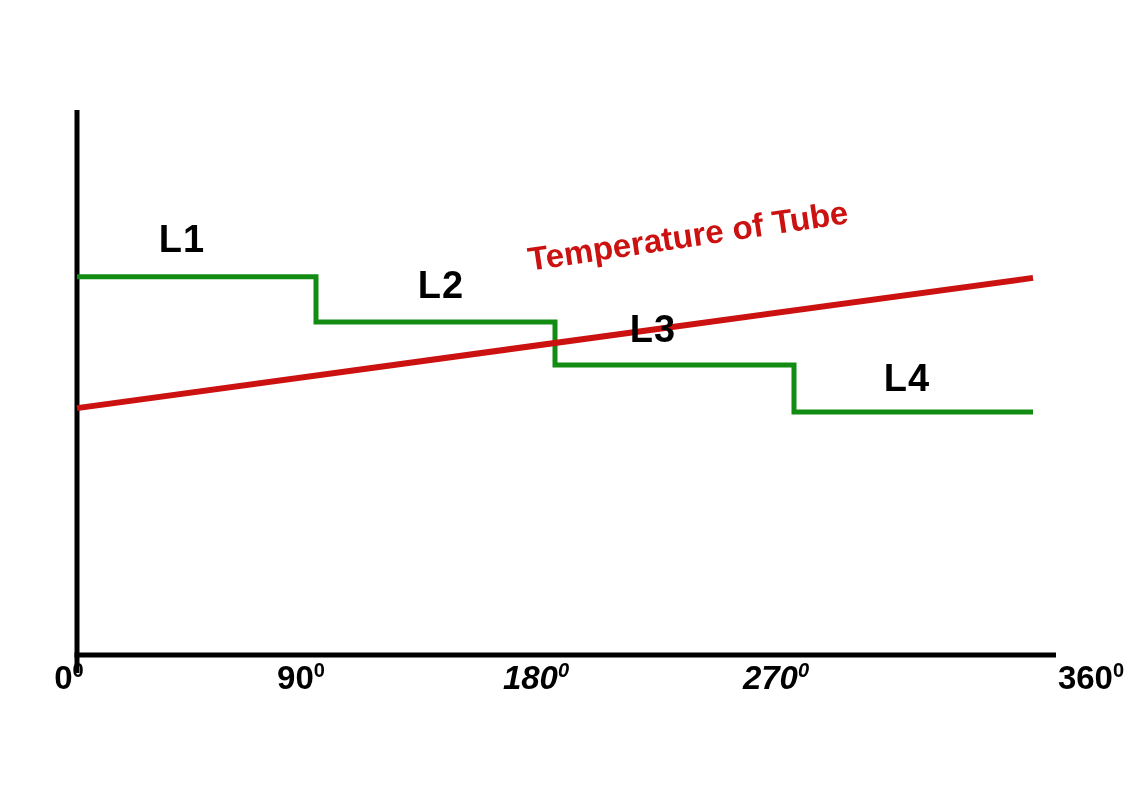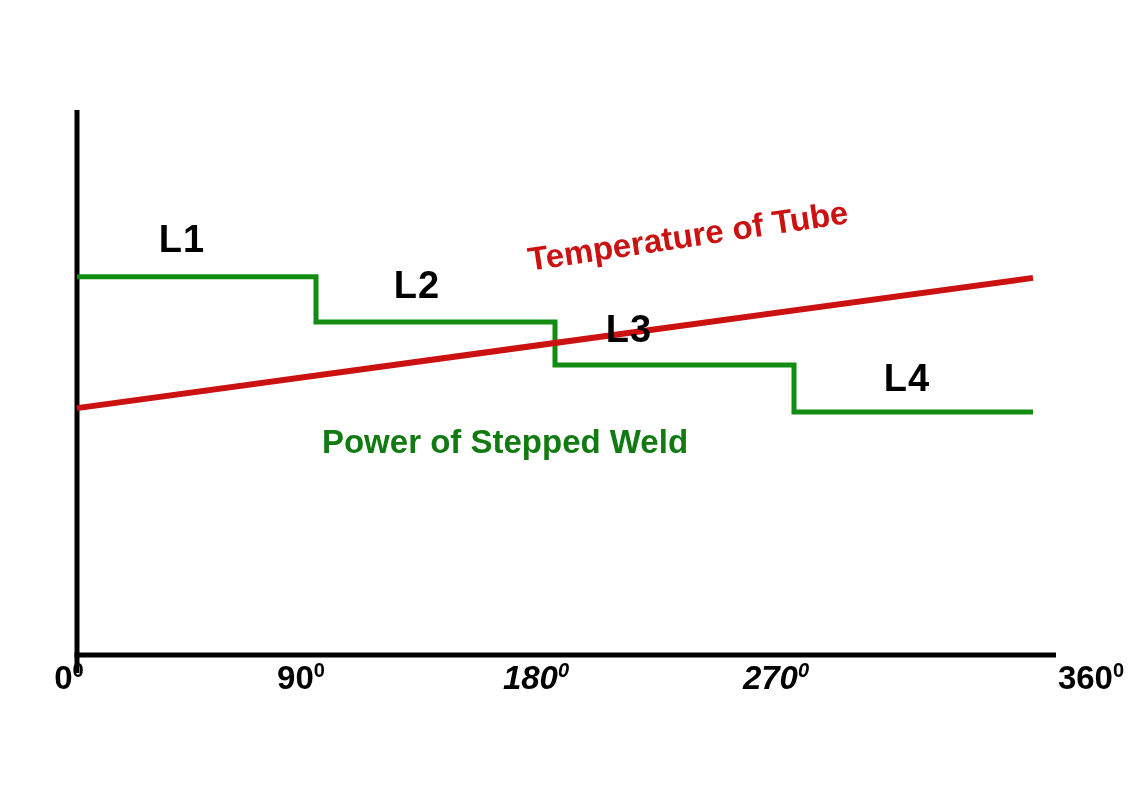--- a/index.html
+++ b/index.html
@@ -14,22 +14,22 @@
   .lbl{
     position:absolute;
     transform:translate(-50%,-50%);
     font-weight:bold;
     color:#000;
     white-space:nowrap;
     user-select:none;
   }
   .seg-label{font-size:38px;letter-spacing:1px;}
   .seg-l1{left:182px;top:239px;}
-  .seg-l2{left:417px;top:285px;}
-  .seg-l3{left:629px;top:329px;}
+  .seg-l2{left:441px;top:285px;}
+  .seg-l3{left:653px;top:329px;}
   .seg-l4{left:907px;top:378px;}
   .series-label{font-size:33px;}
   .temp-label{
     left:688px;top:236px;
     color:#cc1111;
     transform:translate(-50%,-50%) rotate(-8.5deg);
   }
   .power-label{
     left:505px;top:442px;
     color:#117a11;
@@ -68,21 +68,20 @@
     <path id="power-path" fill="none" stroke-width="5" d="M 77 276.77000000000004 L 316 276.77000000000004 L 316 322.005 L 555 322.005 L 555 365.06 L 794 365.06 L 794 411.93 L 1033 411.93 " stroke="#128c12"></path>
     <path id="temp-path" fill="none" stroke-width="6" d="M 77 408.115 L 1033 277.86" stroke="#cc1111"></path>
   </svg>
 
   <div class="lbl seg-label seg-l1">L1</div>
   <div class="lbl seg-label seg-l2">L2</div>
   <div class="lbl seg-label seg-l3">L3</div>
   <div class="lbl seg-label seg-l4">L4</div>
 
   <div class="lbl series-label temp-label">Temperature of Tube</div>
-  <div class="lbl series-label power-label">Power of Stepped Weld</div>
 
   <div class="tick tick-0"><span>0</span><span class="sup">0</span></div>
   <div class="tick tick-1"><span>90</span><span class="sup">0</span></div>
   <div class="tick tick-2"><span>180</span><span class="sup">0</span></div>
   <div class="tick tick-3"><span>270</span><span class="sup">0</span></div>
   <div class="tick tick-4"><span>360</span><span class="sup">0</span></div>
 
 </div>
 
 </body></html>

